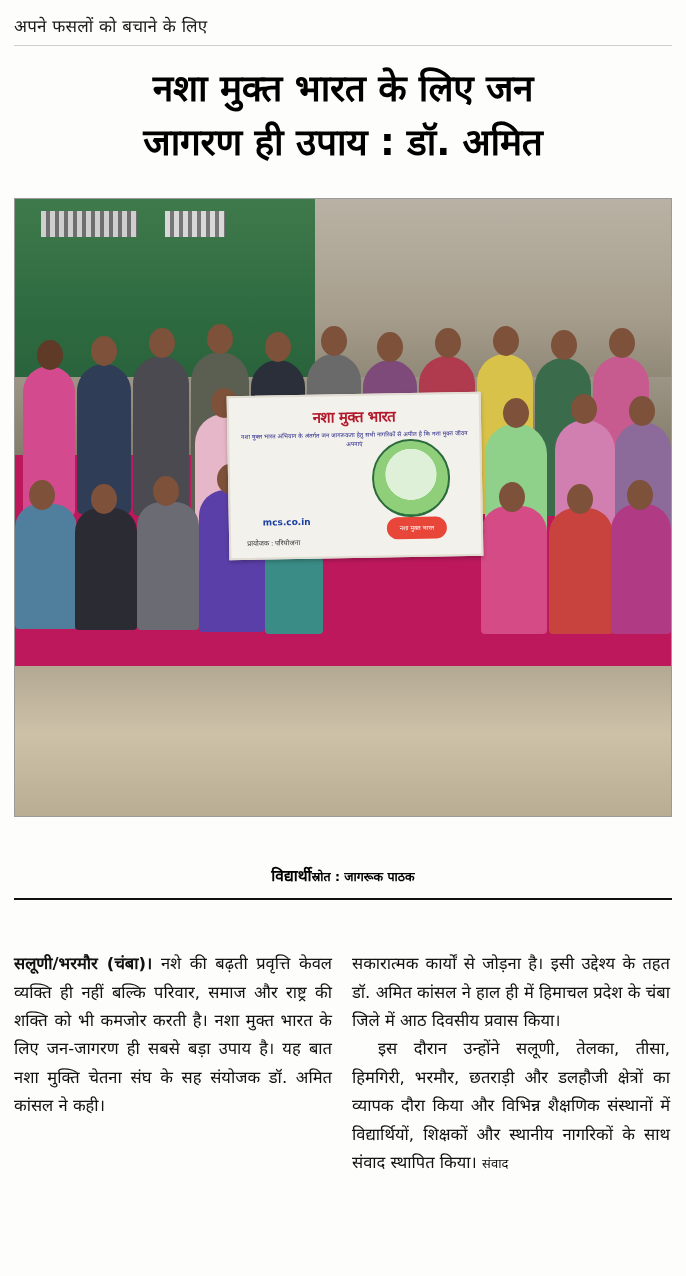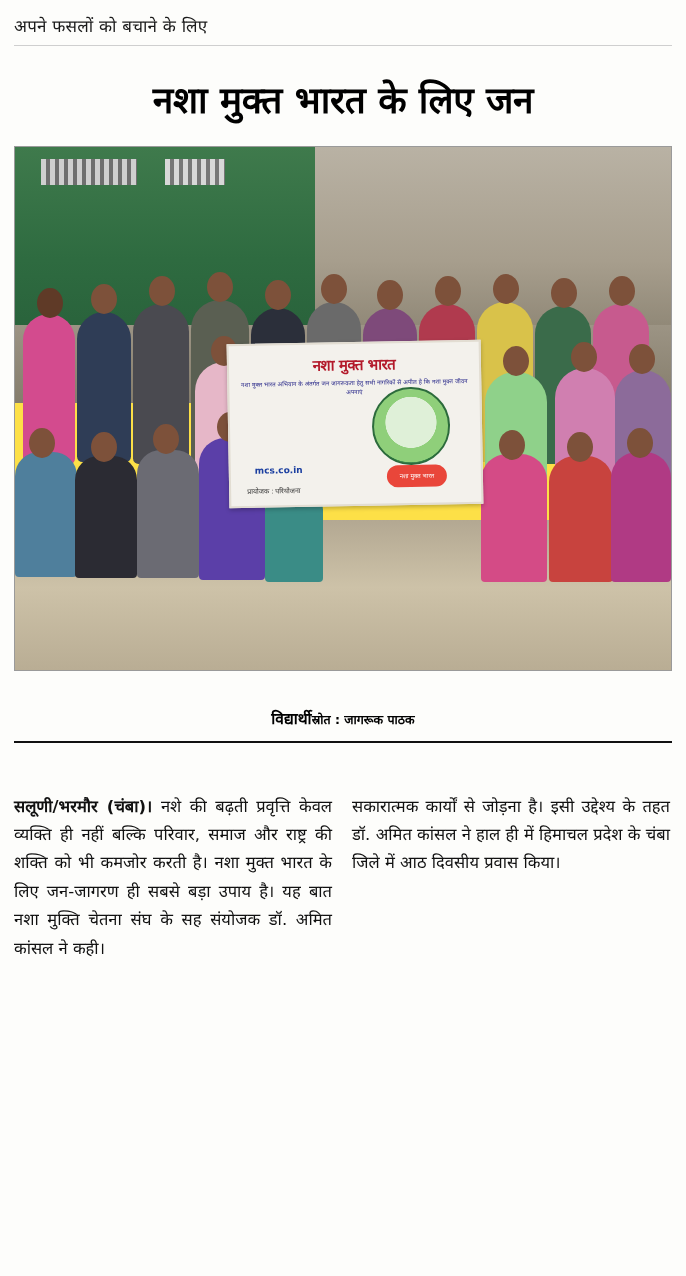--- a/index.html
+++ b/index.html
@@ -47,31 +47,31 @@
   .headline {
     font-family: "DejaVu Sans", sans-serif;
     font-weight: bold;
     font-size: 37px;
     line-height: 1.45;
     text-align: center;
     letter-spacing: -0.3px;
     color: #000000;
     padding: 6px 2px 14px 2px;
   }
-  .headline .l1 { display: block; margin-top: 12px; }
+  .headline .l1 { display: block; }
   .headline .l2 { display: block; }
 
   
   .photo-wrap {
     position: relative;
     width: 658px;
-    height: 525px;
-    margin: 4px auto;
+    height: 619px;
+    margin: 15px auto;
     overflow: hidden;
-    background: #fde047;
+    background: #be185d;
     border: 1px solid #9a9a9a;
     box-sizing: border-box;
   }
   .sky {
     position: absolute;
     left: 0; top: 0; right: 0; height: 120px;
     background: linear-gradient(#cfd8dd, #dfe4e2);
   }
   .bldg-left {
     position: absolute;
@@ -149,30 +149,30 @@
   .banner .b-circle {
     position: absolute;
     right: 30px; top: 44px;
     width: 74px; height: 74px;
     border-radius: 50%;
     background: radial-gradient(circle at 50% 45%, #dff0d8 0 46%, #8fcf7a 47% 72%, #3f8f4f 73% 100%);
     border: 2px solid #2c6b3c;
   }
   .banner .b-url {
     position: absolute;
-    left: 24px; bottom: 30px;
+    left: 32px; bottom: 30px;
     font-family: "DejaVu Sans", sans-serif;
     font-size: 9px;
     color: #1b3fa0;
     font-weight: bold;
   }
   .banner .b-foot {
     position: absolute;
     left: 16px; bottom: 10px;
-    font-family: Liberation Sans, sans-serif;
+    font-family: Liberation Serif, serif;
     font-size: 7px;
     color: #333;
   }
   .banner .b-badge {
     position: absolute;
     right: 34px; bottom: 16px;
     width: 60px; height: 22px;
     border-radius: 11px;
     background: #e9463a;
     color: #fff;
@@ -232,20 +232,21 @@
 
 <div class="page">
 
   <div class="carryover">
     <span class="seg-a">अपने फसलों को बचाने के लिए</span>
   </div>
   <hr class="rule-thin">
 
   <div class="headline">
     <span class="l1">नशा मुक्त भारत के लिए जन</span>
+    <span class="l2">जागरण ही उपाय : डॉ. अमित</span>
   </div>
 
   <div class="photo-wrap">
     <div class="sky"></div>
     <div class="bldg-right"></div>
     <div class="bldg-left"></div>
     <div class="wall-band"></div>
     <div class="ground"></div>
 
     <div class="crowd">
@@ -315,16 +316,17 @@
   </div>
 
   <hr class="rule-bold">
 
   <div class="body-cols">
     <div class="col">
       <p><span class="lead">सलूणी/भरमौर (चंबा)।</span> <span>नशे की बढ़ती प्रवृत्ति केवल व्यक्ति ही नहीं बल्कि परिवार, समाज और राष्ट्र की शक्ति को भी कमजोर करती है। नशा मुक्त भारत के लिए जन-जागरण ही सबसे बड़ा उपाय है। यह बात नशा मुक्ति चेतना संघ के सह संयोजक डॉ. अमित कांसल ने कही।</span></p>
     </div>
     <div class="col">
       <p>सकारात्मक कार्यों से जोड़ना है। इसी उद्देश्य के तहत डॉ. अमित कांसल ने हाल ही में हिमाचल प्रदेश के चंबा जिले में आठ दिवसीय प्रवास किया।</p>
+      <p class="indent"><span>इस दौरान उन्होंने सलूणी, तेलका, तीसा, हिमगिरी, भरमौर, छतराड़ी और डलहौजी क्षेत्रों का व्यापक दौरा किया और विभिन्न शैक्षणिक संस्थानों में विद्यार्थियों, शिक्षकों और स्थानीय नागरिकों के साथ संवाद स्थापित किया।</span> <span class="tag">संवाद</span></p>
     </div>
   </div>
 
 </div>
 
 </body></html>

